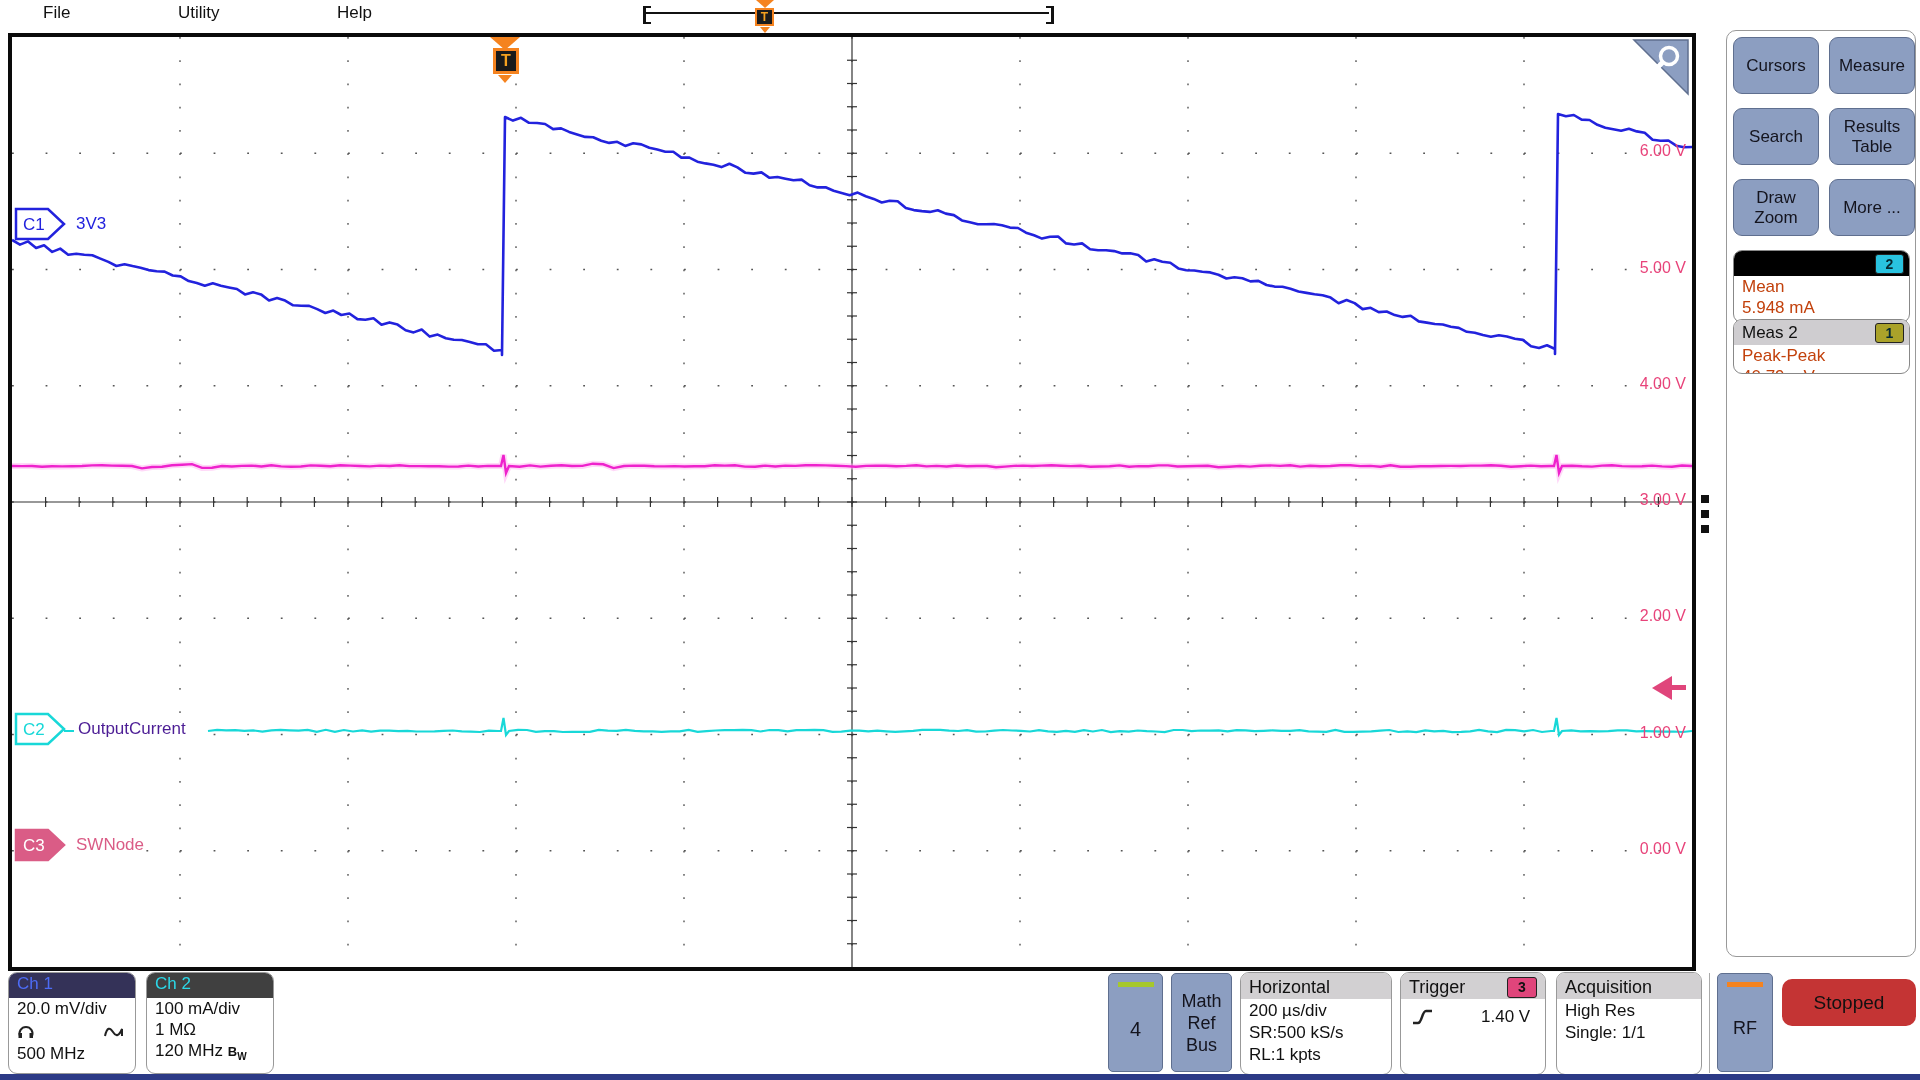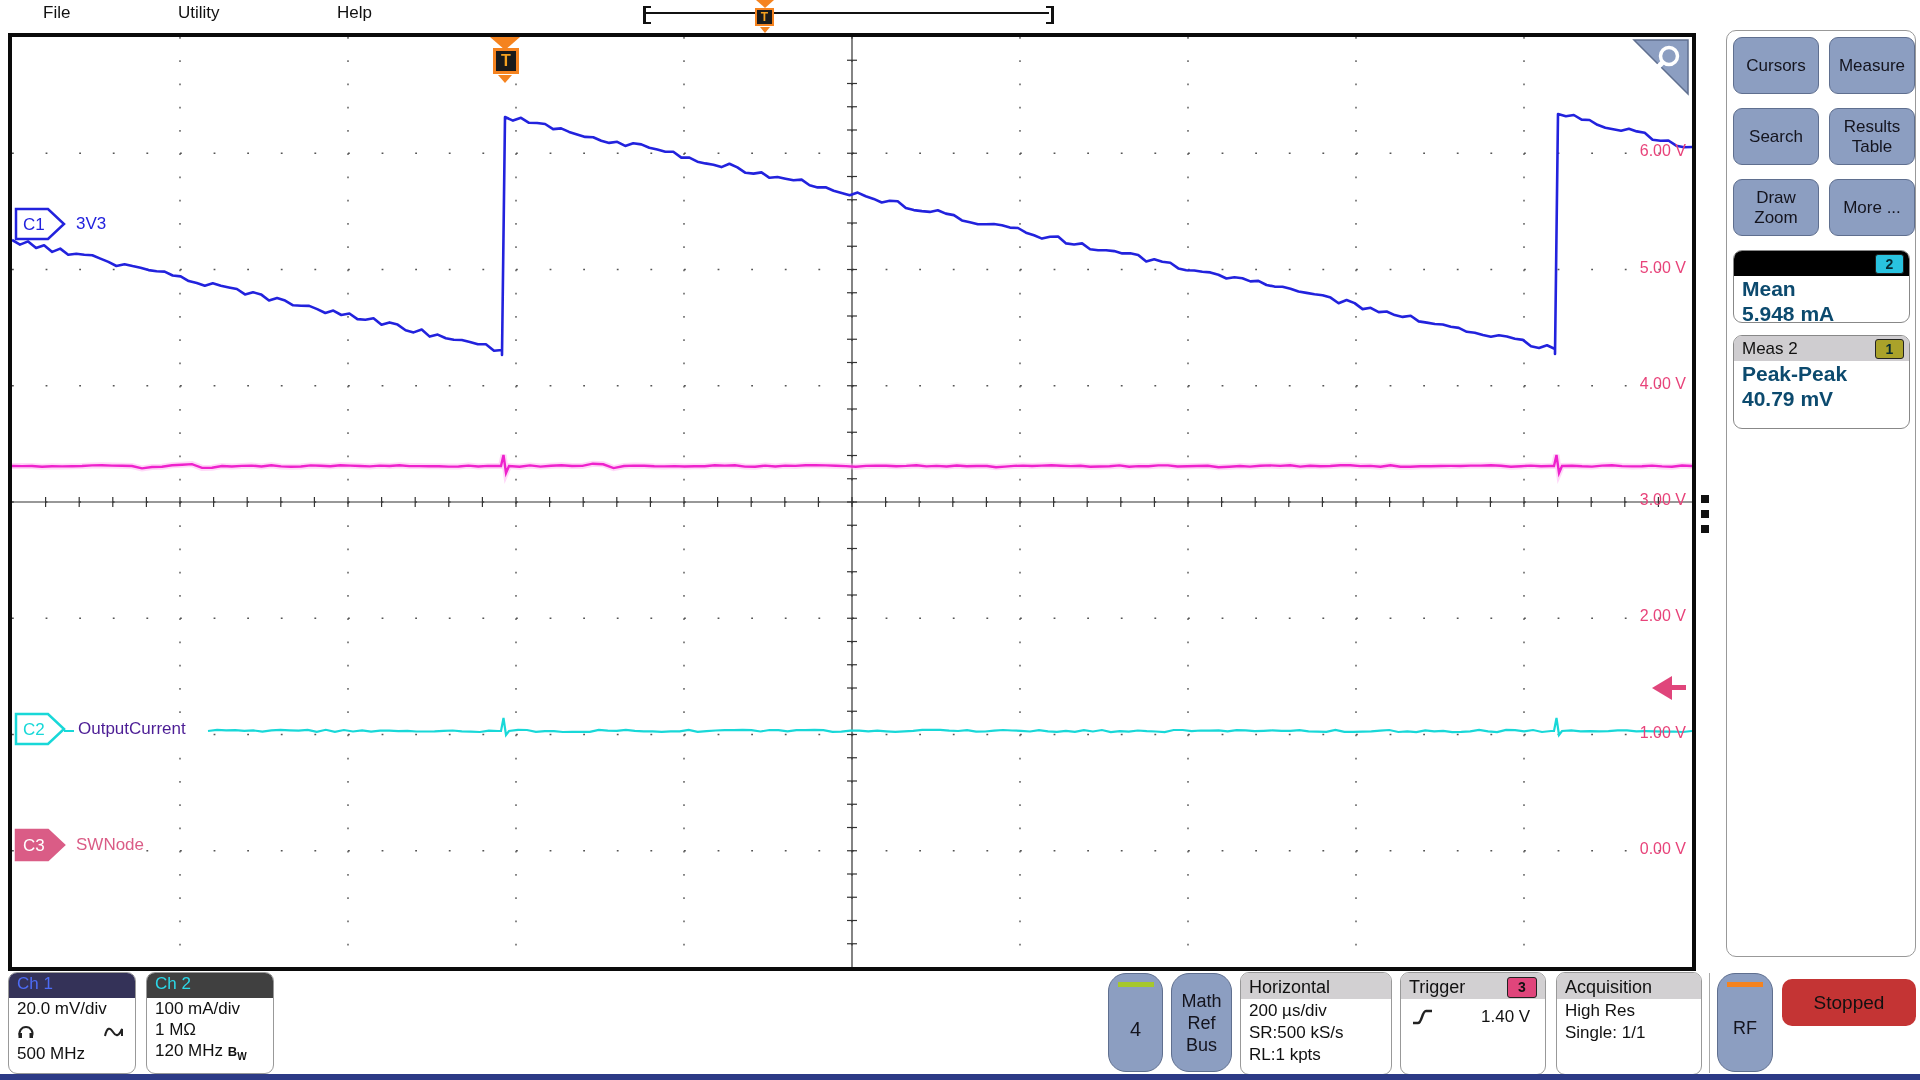--- a/index.html
+++ b/index.html
@@ -51,33 +51,33 @@
   .meas-card{position:absolute;left:6px;width:177px;background:#fff;border:1.5px solid #888;
              border-radius:9px;box-sizing:border-box;overflow:hidden;}
   .meas-head{height:25px;display:flex;align-items:center;justify-content:space-between;
              padding:0 5px 0 8px;font-size:17px;}
   .meas-head.black{background:#000;color:#000;}
   .meas-head.gray{background:#cfcdd0;color:#111;}
   .meas-badge{width:27px;height:18px;border:1px solid #222;border-radius:3px;font-size:14px;
               font-weight:bold;text-align:center;line-height:18px;color:#062a33;}
   .badge-cyan{background:#29c3e0;}
   .badge-olive{background:#aaa22a;}
-  .meas-line{font-size:21px;padding:1px 0 0 8px;color:#0c4a6e;font-weight:bold;}
+  .meas-line{font-size:17px;padding:1px 0 0 8px;color:#c2410c;}
   
   .bb-card{position:absolute;top:972px;width:128px;height:102px;background:#fff;border:1.5px solid #999;
            border-radius:9px;box-sizing:border-box;overflow:hidden;}
   .bb-head{height:25px;font-size:17px;padding:1px 0 0 8px;box-sizing:border-box;}
   .bb-row{font-size:17px;padding:1px 0 0 8px;color:#111;white-space:nowrap;}
   .ch1-head{background:#343258;color:#4d6cf5;}
   .ch2-head{background:#404040;color:#2bd8e8;}
   .ch3-head{background:#da5c86;color:#111;}
   .icon-row{display:flex;align-items:center;justify-content:space-between;padding:2px 10px 0 8px;height:22px;}
   .bw{font-size:13px;font-weight:bold;}
   .bw sub{font-size:10px;}
-  .sq-btn{position:absolute;top:973px;background:#8c9ec1;border:1px solid #5f6f8f;border-radius:18px;
+  .sq-btn{position:absolute;top:973px;background:#8c9ec1;border:1px solid #5f6f8f;border-radius:5px;
           box-sizing:border-box;text-align:center;color:#14141e;cursor:pointer;}
   .color-bar{position:absolute;left:50%;transform:translateX(-50%);top:8px;width:36px;height:5px;}
   .info-card{position:absolute;top:972px;height:103px;background:#fff;border:1.5px solid #999;
              border-radius:9px;box-sizing:border-box;overflow:hidden;}
   .info-head{height:26px;background:#d2d0d2;font-size:18px;padding:2px 8px 0 8px;box-sizing:border-box;
              display:flex;justify-content:space-between;align-items:center;}
   .info-row{font-size:17px;padding:2px 0 0 8px;white-space:nowrap;}
   .trig-badge{width:28px;height:19px;background:#e0457b;border:1px solid #222;border-radius:3px;
               font-size:14px;font-weight:bold;text-align:center;line-height:19px;color:#111;}
   .trig-body{display:flex;align-items:center;gap:46px;padding:8px 0 0 10px;}
@@ -281,21 +281,21 @@
 
     <div class="meas-card" style="top:219px;height:73px">
       <div class="meas-head black">
         <span></span>
         <span class="meas-badge badge-cyan">2</span>
       </div>
       <div class="meas-line">Mean</div>
       <div class="meas-line">5.948 mA</div>
     </div>
 
-    <div class="meas-card" style="top:304px;height:94px">
+    <div class="meas-card" style="top:288px;height:55px">
       <div class="meas-head gray">
         <span>Meas 2</span>
         <span class="meas-badge badge-olive">1</span>
       </div>
       <div class="meas-line">Peak-Peak</div>
       <div class="meas-line">40.79 mV</div>
     </div>
   </aside>
 
   <div class="bb-card" style="left:8px">

